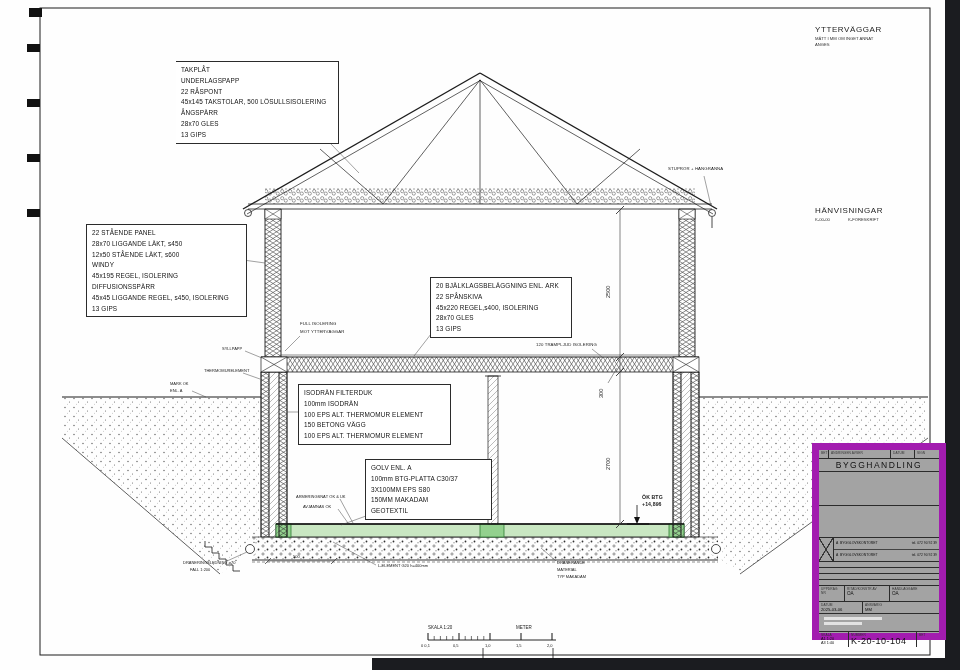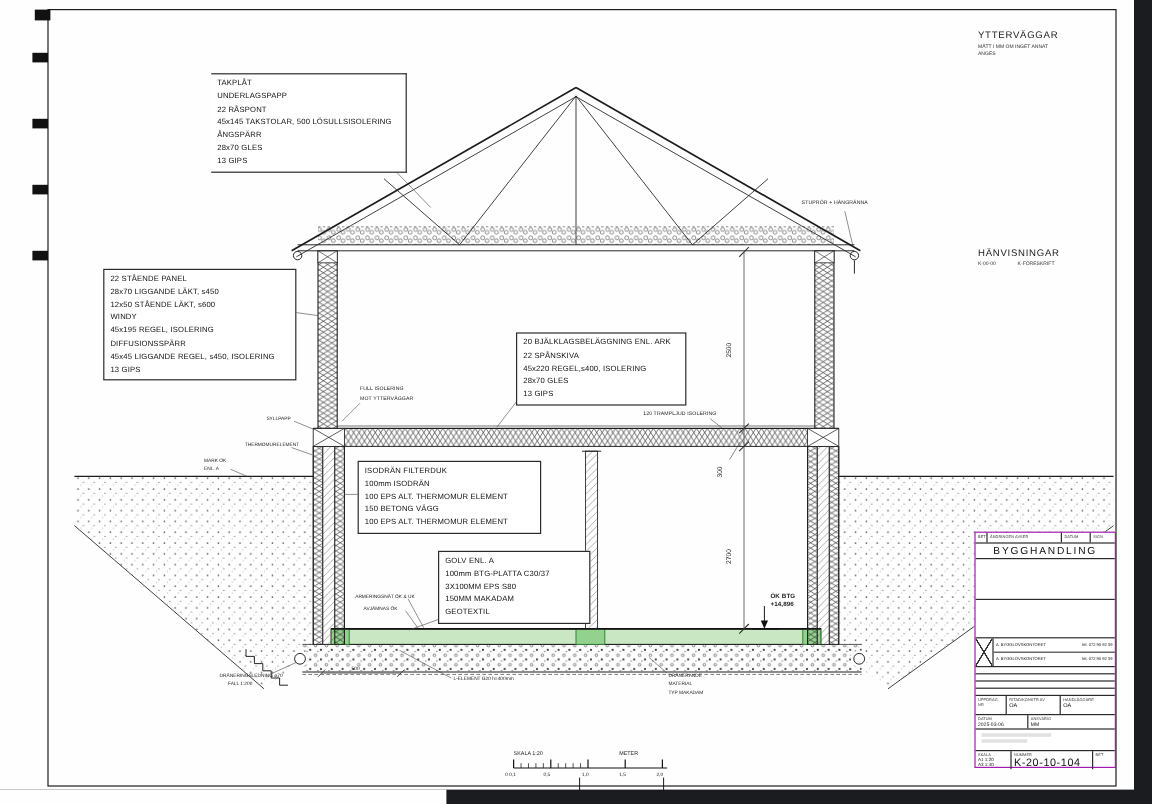--- a/index.html
+++ b/index.html
@@ -11,22 +11,22 @@
   .t{position:absolute;color:#1c1c1c;white-space:nowrap;line-height:1.25;}
   .callout{position:absolute;border:1px solid #2b2b2b;background:#fff;padding:3px 4px 2px 5px;
            font-size:6.4px;line-height:10.8px;color:#111;letter-spacing:.15px;white-space:nowrap;z-index:3;}
   .lab{font-size:4.3px;letter-spacing:.1px;z-index:3;}
   .lab2{font-size:4px;z-index:3;}
   .head{font-size:8px;letter-spacing:.6px;color:#222;}
   .note{font-size:4.2px;color:#333;}
   .rot{transform:rotate(-90deg);transform-origin:left top;font-size:5.6px;z-index:3;}
   .bold{font-weight:bold;}
   
-  .tb{position:absolute;left:812px;top:443px;width:118px;height:197px;border:1px solid #a21caf;
-      background:#ffffff;box-sizing:border-box;color:#111;z-index:4;}
+  .tb{position:absolute;left:812px;top:443px;width:134px;height:197px;border:7px solid #a21caf;
+      background:#a3a3a3;box-sizing:border-box;color:#111;z-index:4;}
   .tb .row{box-sizing:border-box;border-bottom:1px solid #2b2b2b;display:flex;align-items:stretch;}
   .tb .cell{box-sizing:border-box;border-right:1px solid #2b2b2b;overflow:hidden;padding:1px 2px;}
   .tb .cell:last-child{border-right:none;}
   .tiny{font-size:3.2px;color:#333;letter-spacing:.1px;}
   .val{font-size:4.6px;color:#111;}
   .status{font-size:8.5px;letter-spacing:1.5px;text-align:center;line-height:12px;}
   .contact-row{display:flex;justify-content:space-between;font-size:3.4px;line-height:11px;
                border-bottom:1px solid #444;padding:0 2px;}
   .contact-row:last-child{border-bottom:none;}
   .logo{width:14px;border-right:1px solid #2b2b2b;

